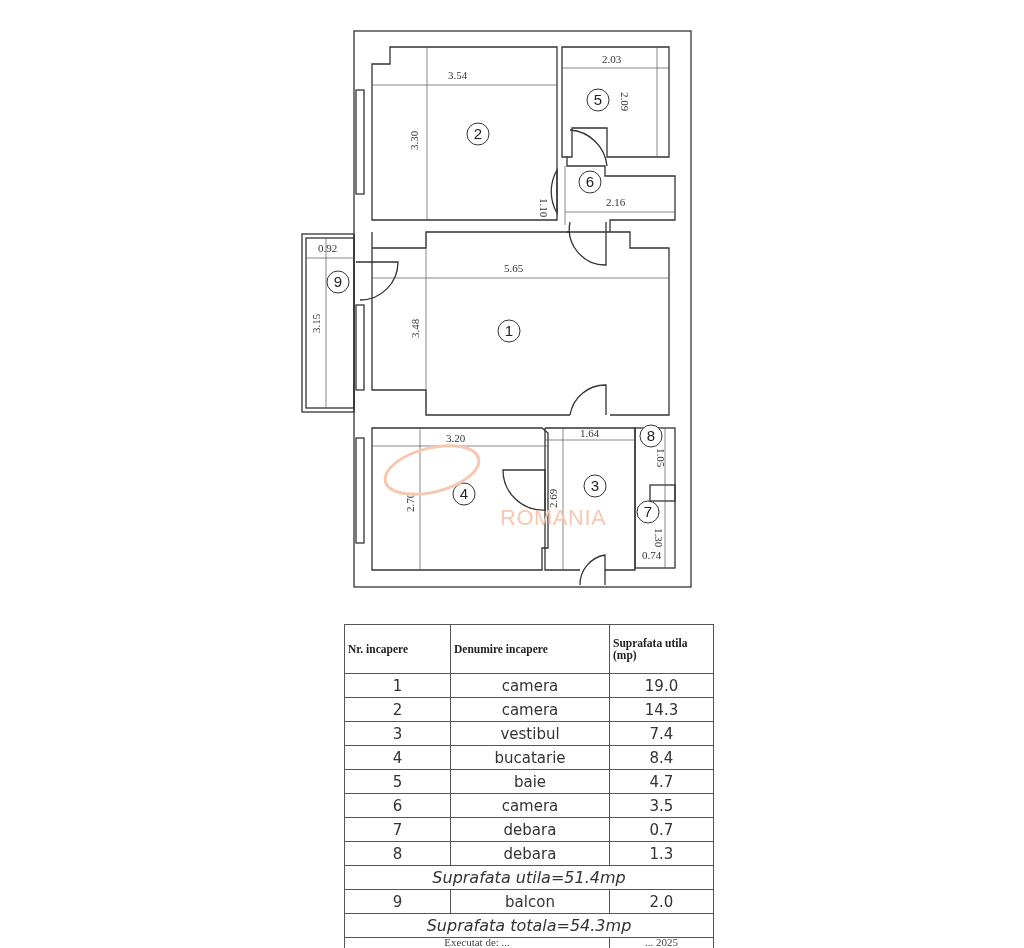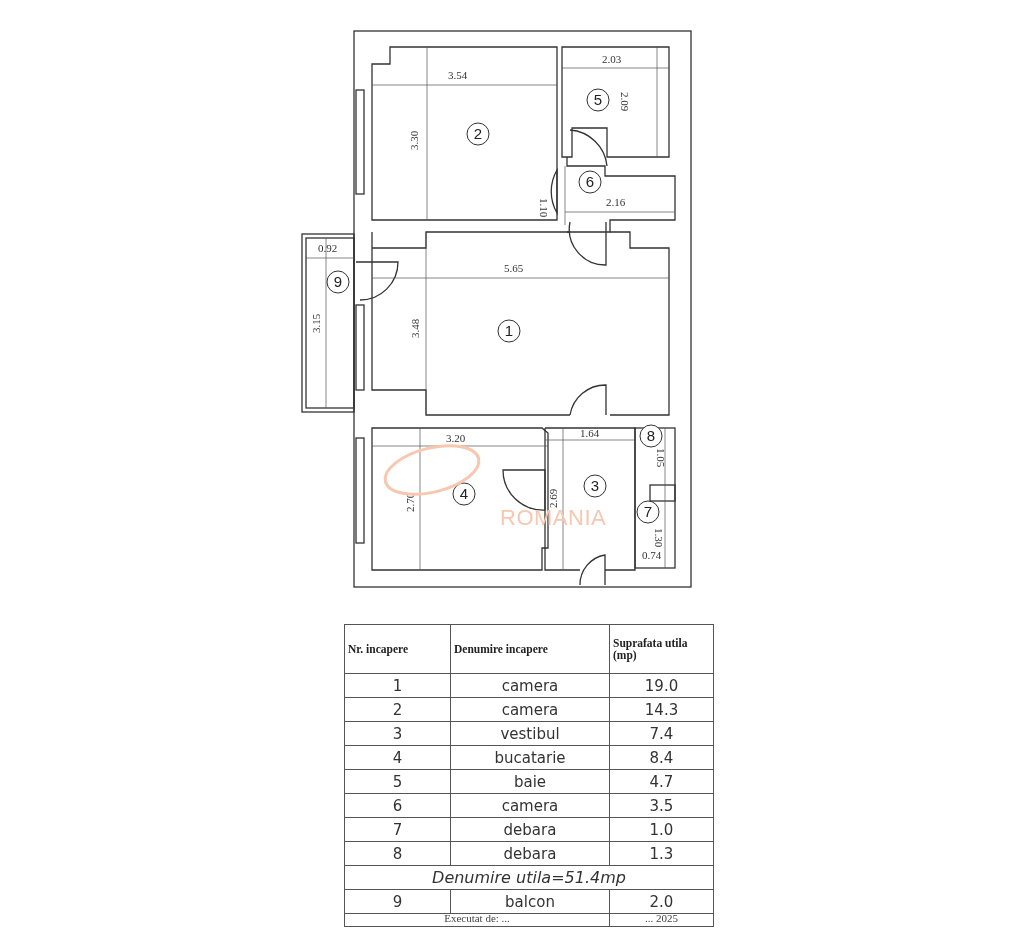--- a/index.html
+++ b/index.html
@@ -149,33 +149,36 @@
         <td>4.7</td>
       </tr>
   <tr>
         <td>6</td>
         <td>camera</td>
         <td>3.5</td>
       </tr>
   <tr>
         <td>7</td>
         <td>debara</td>
-        <td>1.0</td>
+        <td>0.7</td>
       </tr>
   <tr>
         <td>8</td>
         <td>debara</td>
         <td>1.3</td>
       </tr>
   <tr>
-        <td class="sum" colspan="3">Denumire utila=51.4mp</td>
+        <td class="sum" colspan="3">Suprafata utila=51.4mp</td>
       </tr>
   <tr>
         <td>9</td>
         <td>balcon</td>
         <td>2.0</td>
+      </tr>
+  <tr>
+        <td class="sum" colspan="3">Suprafata totala=54.3mp</td>
       </tr>
   <tr class="cut">
         <td colspan="2">Executat de: ...</td>
         <td>... 2025</td>
       </tr>
 </tbody>
   </table>
 
 </body></html>

